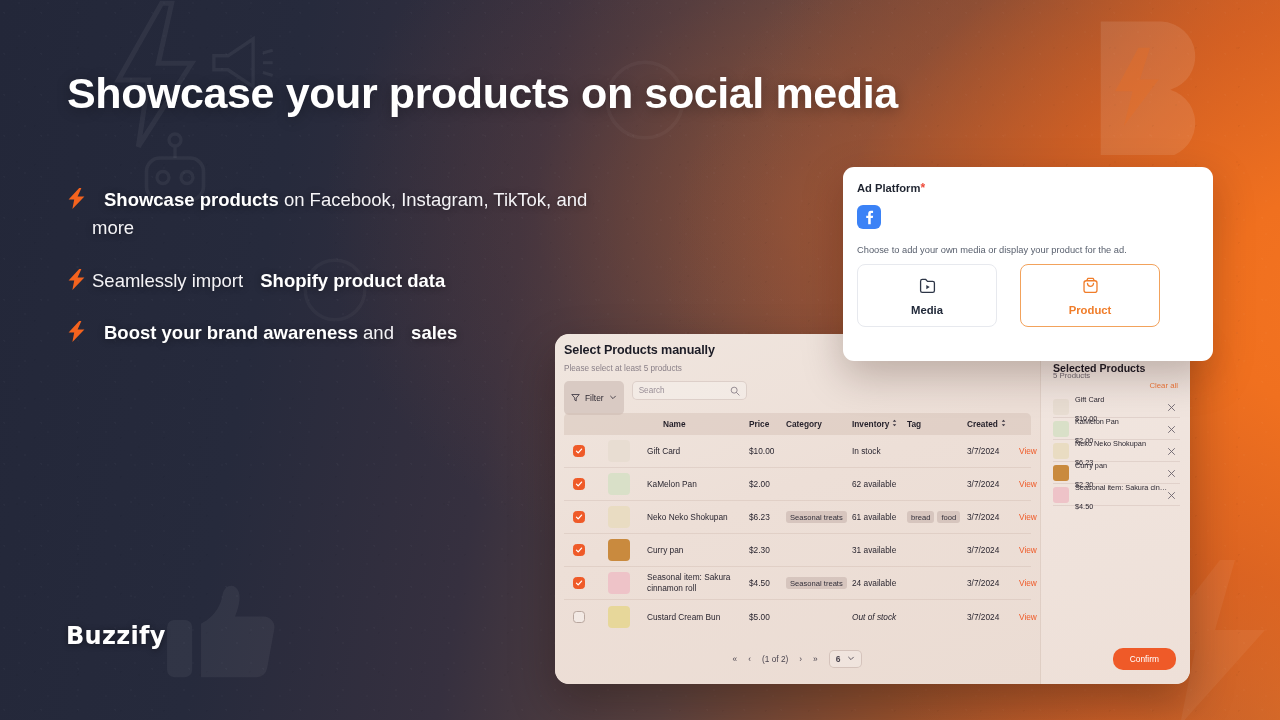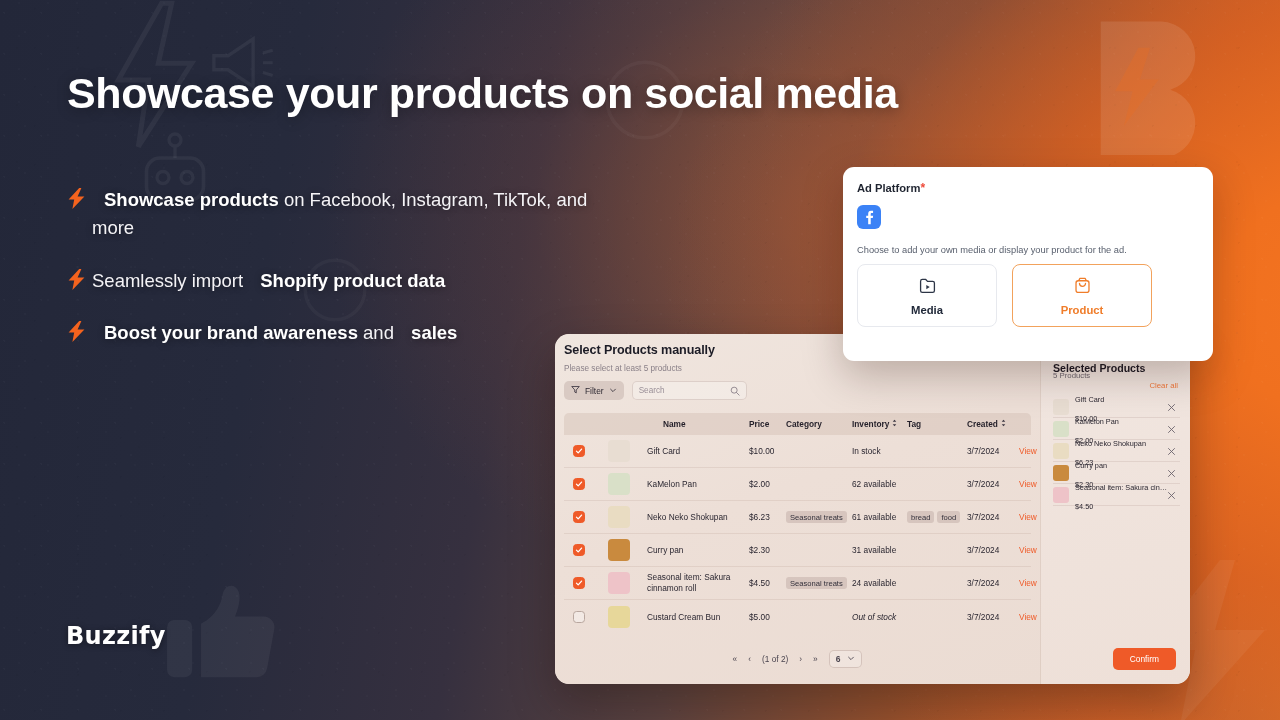--- a/index.html
+++ b/index.html
@@ -98,21 +98,21 @@
     letter-spacing: -0.1px;
   }
   #picker-sub {
     position: absolute; left: 9px; top: 30px;
     font-size: 8.2px; color: #8a8088;
   }
 
   #toolbar { position: absolute; left: 9px; top: 47px; display: flex; gap: 8px; }
   #filter-btn {
     display: flex; align-items: center; gap: 5px;
-    height: 19px; padding: 0 7px;
+    height: 34px; padding: 0 7px;
     background: #d9cac3; border-radius: 5px;
     font-size: 8.4px; color: #2e2a33; font-weight: 500;
   }
   #search-box {
     display: flex; align-items: center; justify-content: space-between;
     width: 115px; height: 19px; padding: 0 6px;
     background: rgba(255,255,255,.28);
     border: 1px solid rgba(140,110,100,.22);
     border-radius: 5px;
   }
@@ -190,40 +190,40 @@
   }
   .sp-thumb { width: 16px; height: 16px; border-radius: 3px; background: #d8cbc4; flex: 0 0 16px; overflow: hidden; }
   .sp-txt { margin-left: 6px; line-height: 1.15; }
   .sp-name { font-size: 7.3px; color: #2a2630; white-space: nowrap; }
   .sp-price { font-size: 7.3px; color: #2a2630; }
   .sp-x { position: absolute; right: 4px; top: 50%; transform: translateY(-50%); }
   #confirm-btn {
     position: absolute; right: 14px; bottom: 14px;
     background: #ef5a28; color: #fff;
     font-size: 8.4px; font-weight: 500;
-    padding: 6px 17px; border-radius: 5px; border: none;
+    padding: 6px 17px; border-radius: 10px; border: none;
   }
 
   
   #adcard {
     position: absolute; left: 843px; top: 167px;
     width: 370px; height: 194px;
     background: #ffffff; border-radius: 11px;
     box-shadow: 0 14px 40px rgba(40,10,0,.26);
     padding: 14px 14px 0 14px;
   }
   .fld-label { font-size: 11.2px; font-weight: 700; color: #1f2430; }
   .req { color: #ee4b3a; font-size: 12px; }
   #fb-icon {
     width: 24px; height: 24px; border-radius: 6px; background: #3b82f6;
     display: flex; align-items: center; justify-content: center;
     margin-top: 10px; margin-bottom: 11px;
   }
   #type-help { font-size: 9.3px; color: #59606e; margin-top: 16px; margin-bottom: 9px; }
-  #type-opts { display: flex; gap: 15px; }
+  #type-opts { display: flex; gap: 23px; }
   .type-opt {
     width: 140px; height: 63px; border-radius: 8px;
     border: 1px solid #e7e9ee; background: #fff;
     display: flex; flex-direction: column; align-items: center; justify-content: center;
     gap: 5px;
   }
   .type-opt.sel { border: 1.6px solid #f2a25c; }
   .type-lbl { font-size: 11.3px; font-weight: 700; color: #222a3a; }
   .type-opt.sel .type-lbl { color: #f07d2a; }
 </style>

